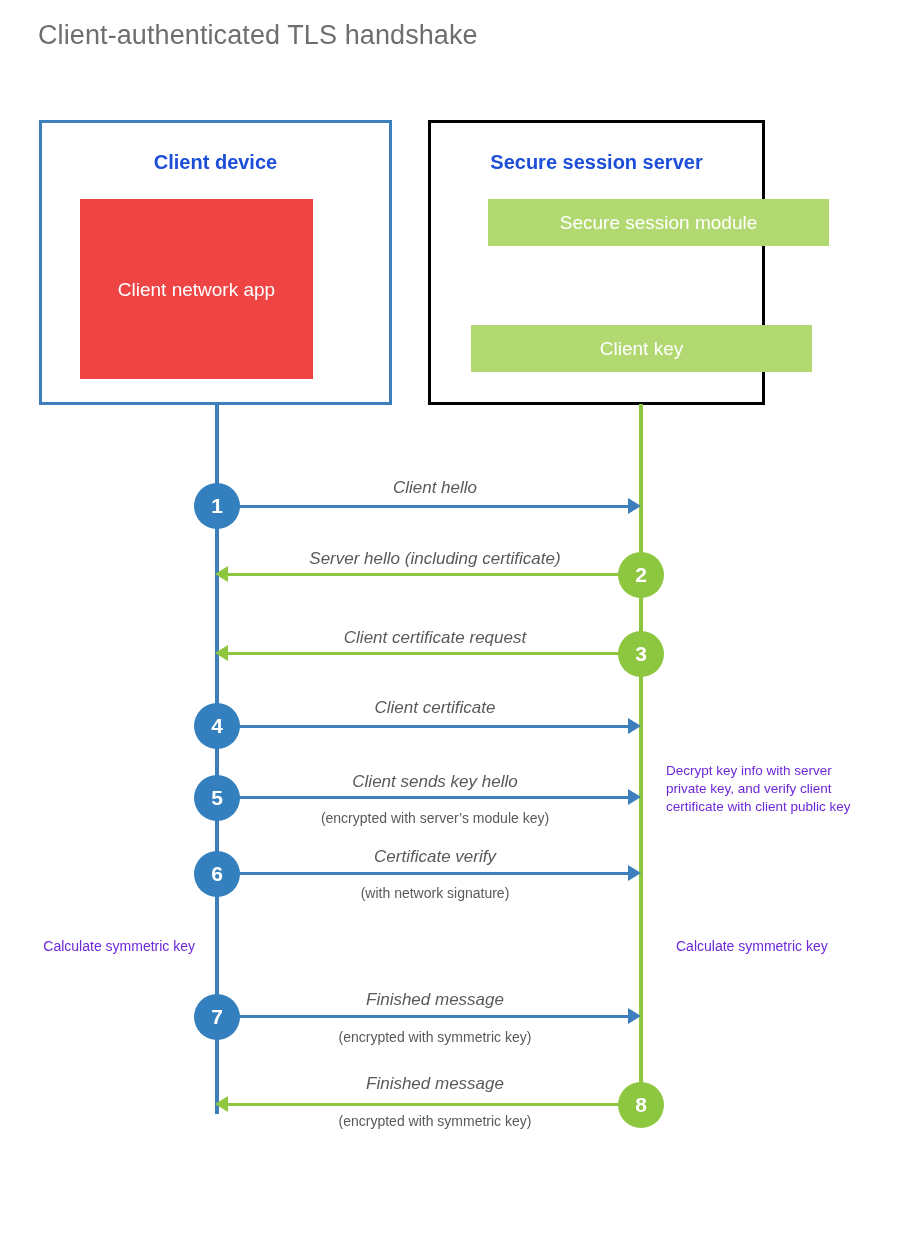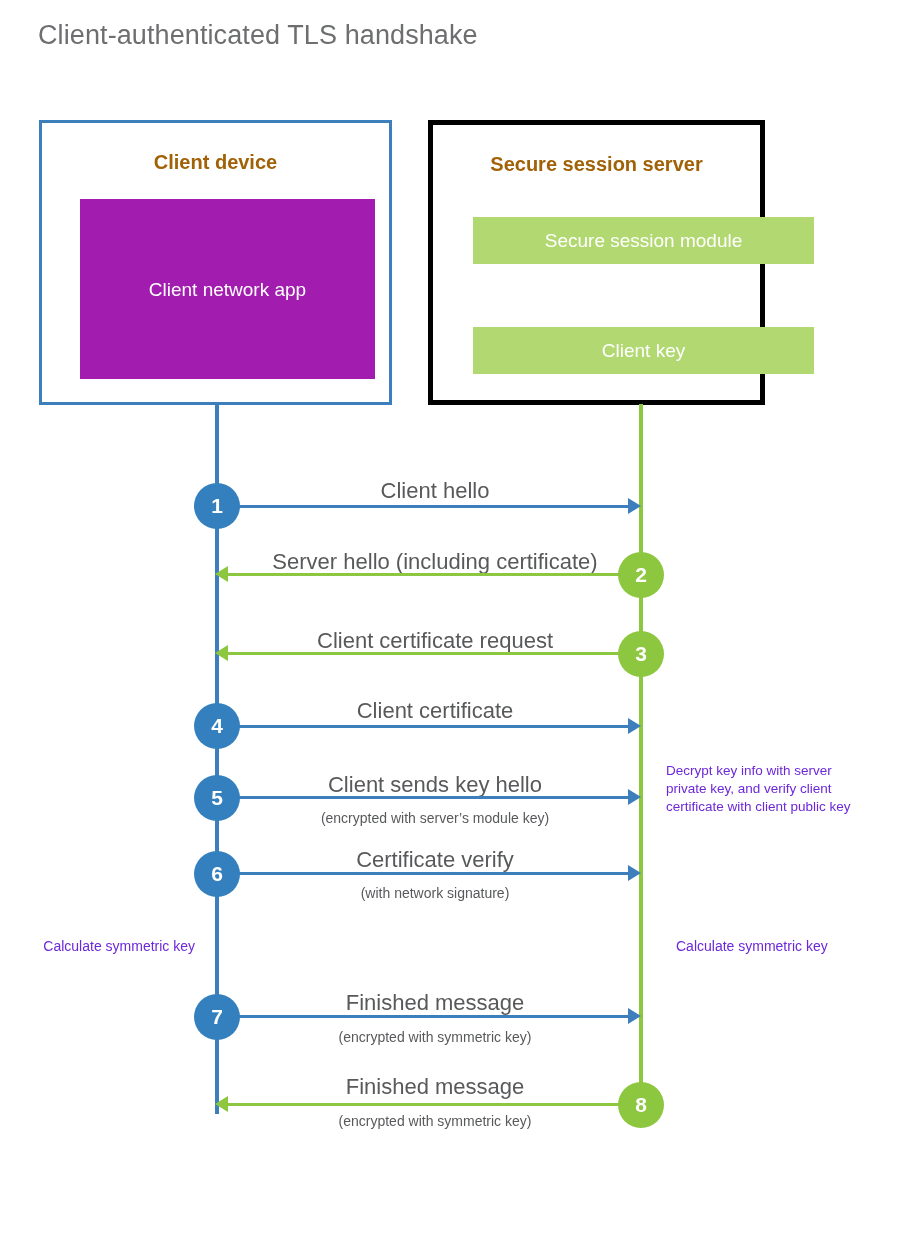--- a/index.html
+++ b/index.html
@@ -39,41 +39,41 @@
     top: 120px;
     width: 353px;
     height: 285px;
     border: 3px solid #3d7ebd;
   }
   #server-box {
     left: 428px;
     top: 120px;
     width: 337px;
     height: 285px;
-    border: 5px solid #000000;
+    border: 3px solid #000000;
   }
   .entity-title {
     position: absolute;
     left: 0;
     right: 0;
     top: 28px;
     text-align: center;
     font-size: 20px;
     font-weight: bold;
-    color: #a16207;
+    color: #1d4ed8;
   }
 
   
   #client-app-block {
     position: absolute;
     left: 38px;
     top: 76px;
-    width: 295px;
+    width: 233px;
     height: 180px;
-    background: #a21caf;
+    background: #ef4444;
     display: flex;
     align-items: center;
     justify-content: center;
     text-align: center;
     color: #ffffff;
     font-size: 19px;
     line-height: 27px;
     font-weight: 400;
   }
 
@@ -84,21 +84,21 @@
     width: 341px;
     height: 47px;
     background: #b2d971;
     display: flex;
     align-items: center;
     justify-content: center;
     color: #ffffff;
     font-size: 19px;
     font-weight: 400;
   }
-  #server-bar-0 { top: 92px; }
+  #server-bar-0 { top: 76px; margin-left: 17px; }
   #server-bar-1 { top: 139px; }
   #server-bar-2 { top: 202px; }
 
   
   .lifeline {
     position: absolute;
     width: 4px;
   }
   #client-lifeline {
     left: 215px;
@@ -146,23 +146,24 @@
   }
   .arrowhead.right.blue  { border-left: 13px solid #3d7ebd; }
   .arrowhead.left.green  { border-right: 13px solid #8dc63f; }
 
   
   .msg-label {
     position: absolute;
     left: 230px;
     width: 410px;
     text-align: center;
-    font-size: 22px;
+    font-size: 17px;
     color: #58595b;
     white-space: nowrap;
+    font-style: italic;
   }
   .msg-sublabel {
     position: absolute;
     left: 230px;
     width: 410px;
     text-align: center;
     font-size: 14px;
     color: #58595b;
     white-space: nowrap;
   }

